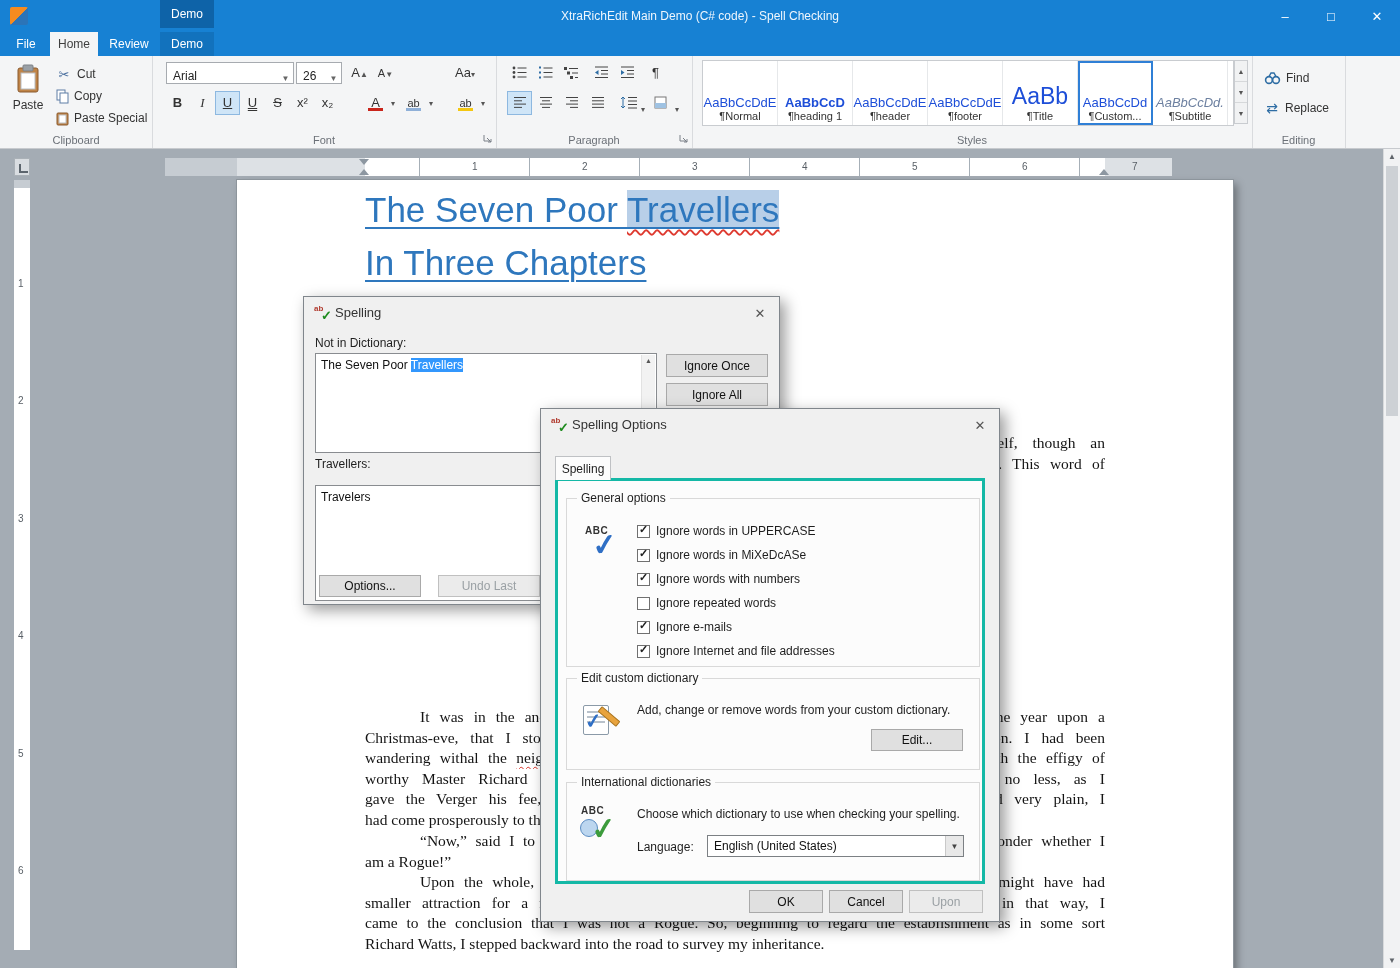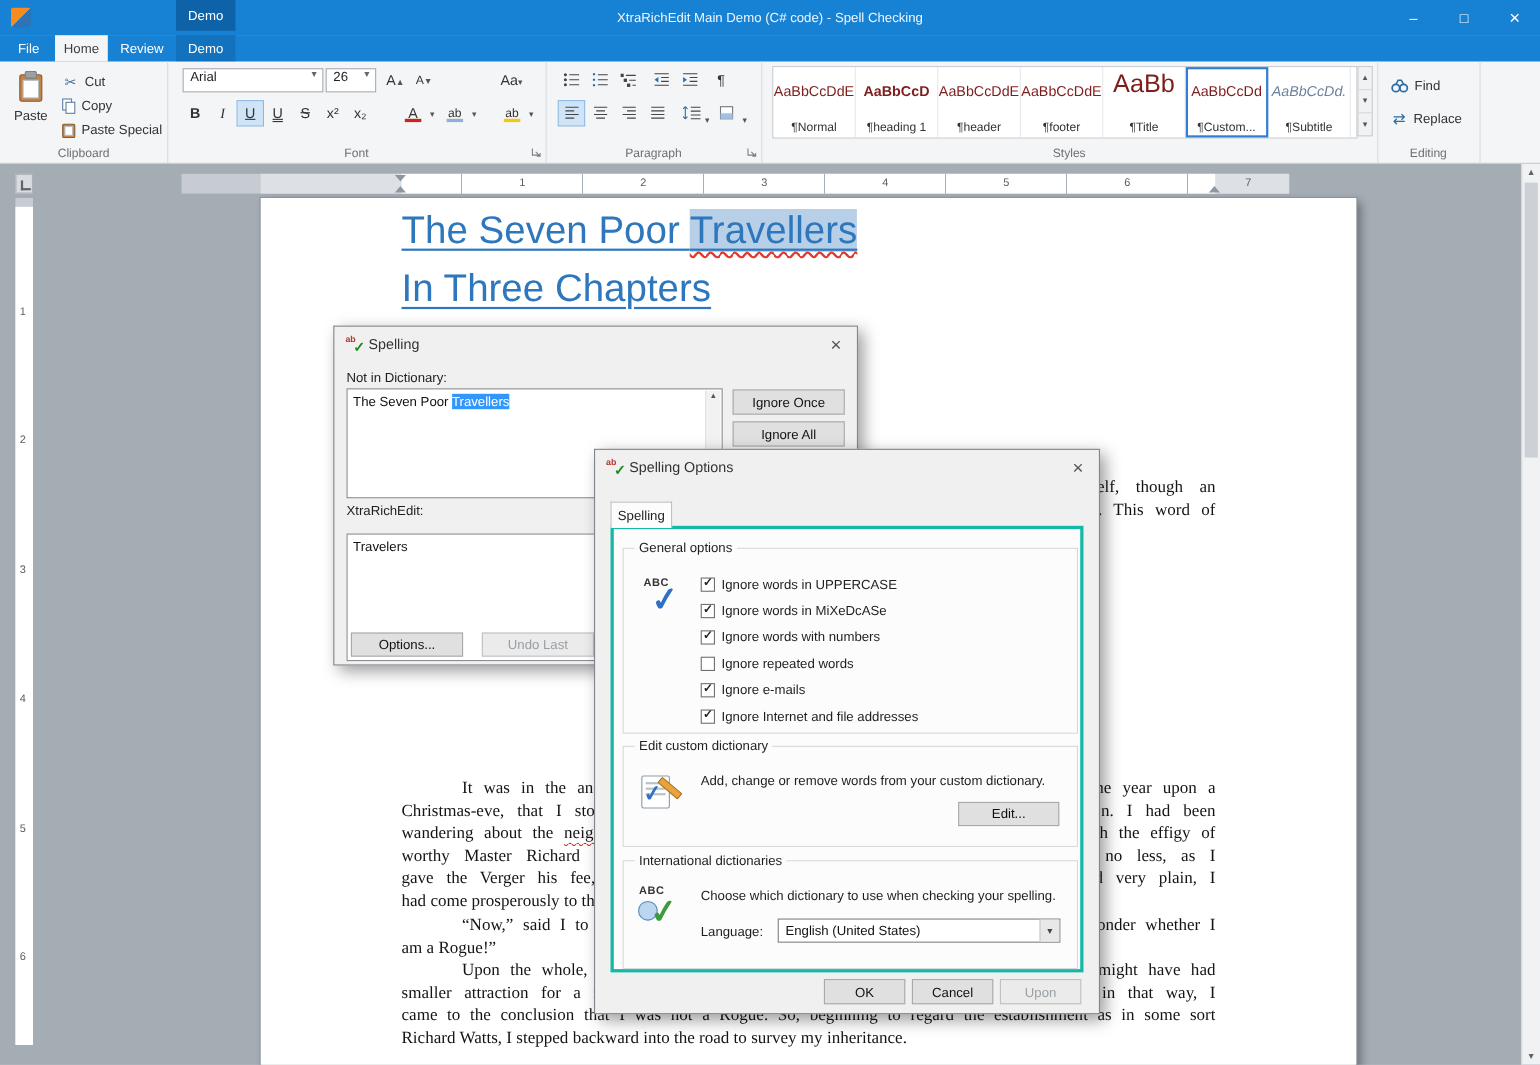--- a/index.html
+++ b/index.html
@@ -19,40 +19,40 @@
   .rtab.selected{background:#f4f5f6;color:#3f3f3f;}
   .rtab.ctx{background:#1272bd;}
   
   .ribbon{position:absolute;left:0;top:56px;right:0;height:92px;background:#f4f5f6;border-bottom:1px solid #c7cace;z-index:5;}
   .rgroup{position:absolute;top:0;bottom:0;border-right:1px solid #d9dbde;}
   .glabel{position:absolute;left:0;right:0;bottom:2px;text-align:center;font-size:11px;color:#6b7077;}
   .launch{position:absolute;right:3px;bottom:4px;width:11px;height:11px;}
   .bigbtn{position:absolute;display:flex;flex-direction:column;align-items:center;gap:4px;font-size:12px;color:#333;padding-top:6px;}
   .sbtn{position:absolute;display:flex;align-items:center;gap:5px;font-size:12px;color:#333;height:20px;}
   .ic{display:inline-flex;align-items:center;justify-content:center;width:16px;height:16px;font-size:13px;color:#4a6f9e;}
-  .fcombo{position:absolute;background:#fff;border:1px solid #a7abb0;height:20px;font-size:12px;color:#222;display:flex;align-items:flex-start;}
+  .fcombo{position:absolute;background:#fff;border:1px solid #a7abb0;height:20px;font-size:12px;color:#222;display:flex;align-items:flex-end;}
   .fcombo .tx{padding-left:6px;}
   .fcombo .dd{margin-left:auto;width:15px;text-align:center;color:#666;font-size:8px;}
   .tg{position:absolute;width:23px;height:22px;text-align:center;line-height:22px;font-size:13px;color:#333;}
   .tg.on{background:#cfe5f7;outline:1px solid #8db8e0;}
   .tg .uu{text-decoration:underline;text-decoration-style:double;}
   .tg .un{text-decoration:underline;}
   .tg .st{text-decoration:line-through;}
   .tg.bb{font-weight:700;}
   .tg.ii{font-style:italic;font-family:"Liberation Serif",serif;}
   .colbar{position:absolute;left:4px;right:4px;bottom:3px;height:3px;background:#c9251b;}
   .hibar{position:absolute;left:4px;right:4px;bottom:3px;height:3px;background:#f4c711;}
   .bkbar{position:absolute;left:4px;right:4px;bottom:3px;height:3px;background:#8fb0d8;}
   .caret{position:absolute;font-size:8px;color:#555;width:10px;text-align:center;}
   .mini{font-size:8px;color:#555;}
   
   .gallery{position:absolute;left:10px;top:4px;width:530px;height:64px;background:#fff;border:1px solid #c9ccd0;display:flex;}
   .sitem{width:75px;height:100%;border-right:1px solid #e6e8ea;display:flex;flex-direction:column;justify-content:flex-end;align-items:center;padding-bottom:3px;box-sizing:border-box;}
-  .ssample{font-size:13px;color:#7f1d1d;white-space:nowrap;}
-  .sname{font-size:11px;color:#333;white-space:nowrap;margin-top:20px;}
+  .ssample{font-size:13px;color:#1d4ed8;white-space:nowrap;}
+  .sname{font-size:11px;color:#333;white-space:nowrap;}
   .sitem.h1 .ssample{font-weight:700;}
   .sitem.ttl .ssample{font-size:23px;}
   .sitem.sub .ssample{font-style:italic;color:#6d80a0;}
   .sitem.sel{outline:2px solid #2f7fd6;outline-offset:-2px;}
   .gscroll{position:absolute;left:542px;top:4px;width:14px;height:64px;border:1px solid #c9ccd0;background:#f1f2f3;box-sizing:border-box;
            display:flex;flex-direction:column;}
   .gscroll div{flex:1;display:flex;align-items:center;justify-content:center;font-size:7px;color:#555;border-bottom:1px solid #d6d8da;}
   
   .canvas{position:absolute;left:0;top:148px;right:0;bottom:0;background:#a4acb4;}
   .corner{position:absolute;left:14px;top:10px;width:16px;height:18px;background:#d9dde1;border:1px solid #aab1b7;box-sizing:border-box;}
@@ -398,21 +398,21 @@
 
     <div class="para" style="top:253px">
       <div class="ln">Strictly speaking, there were only six Poor Travellers; but, being a Traveller myself, though an</div>
       <div class="ln">idle one, and being withal as poor as I hope to be, I brought the number up to seven. This word of</div>
       <div class="ln last">explanation is due at once, for what says the inscription over the quaint old door?</div>
     </div>
 
     <div class="para" style="top:527px">
       <div class="ln ind">It was in the ancient little city of Rochester in Kent, of all the good days in the year upon a</div>
       <div class="ln">Christmas-eve, that I stood reading this inscription over the quaint old door in question. I had been</div>
-      <div class="ln"><span>wandering about the </span><span class="misspell">neighbouring</span><span> Cathedral, and had seen the tomb of Richard Watts, with the effigy of</span></div>
+      <div class="ln"><span>wandering withal the </span><span class="misspell">neighbouring</span><span> Cathedral, and had seen the tomb of Richard Watts, with the effigy of</span></div>
       <div class="ln">worthy Master Richard starting up like a ship's figure-head; and I felt I could do no less, as I</div>
       <div class="ln">gave the Verger his fee, than inquire the way to the Charity. The way was short and very plain, I</div>
       <div class="ln last">had come prosperously to the charitable establishment.</div>
     </div>
 
     <div class="para" style="top:651px">
       <div class="ln ind">“Now,” said I to myself, looking at the knocker, “I know I am not a Proctor; I wonder whether I</div>
       <div class="ln last">am a Rogue!”</div>
     </div>
 
@@ -443,21 +443,21 @@
   <span class="wlabel" style="left:11px;top:39px">Not in Dictionary:</span>
   <div class="tbox" style="left:11px;top:56px;width:342px;height:100px">
     <span class="txt"><span>The Seven Poor </span><span class="tsel">Travellers</span></span>
     <div class="slim">
       <span style="top:2px">▲</span>
       <span style="bottom:2px">▼</span>
     </div>
   </div>
   <div class="wbtn" style="left:362px;top:57px;width:102px;height:23px">Ignore Once</div>
   <div class="wbtn" style="left:362px;top:86px;width:102px;height:23px">Ignore All</div>
-  <span class="wlabel" style="left:11px;top:160px">XtraRichEdit:</span>
+  <span class="wlabel" style="left:11px;top:160px">Travellers:</span>
   <div class="tbox" style="left:11px;top:188px;width:342px;height:116px">
     <span class="txt">Travelers</span>
   </div>
   <div class="wbtn" style="left:15px;top:278px;width:102px;height:22px">Options...</div>
   <div class="wbtn dis" style="left:134px;top:278px;width:102px;height:22px">Undo Last</div>
 </div>
 
 <div class="dialog" style="left:540px;top:408px;width:458px;height:512px;z-index:30">
   <div class="dlg-title">
     <span class="spellic">

